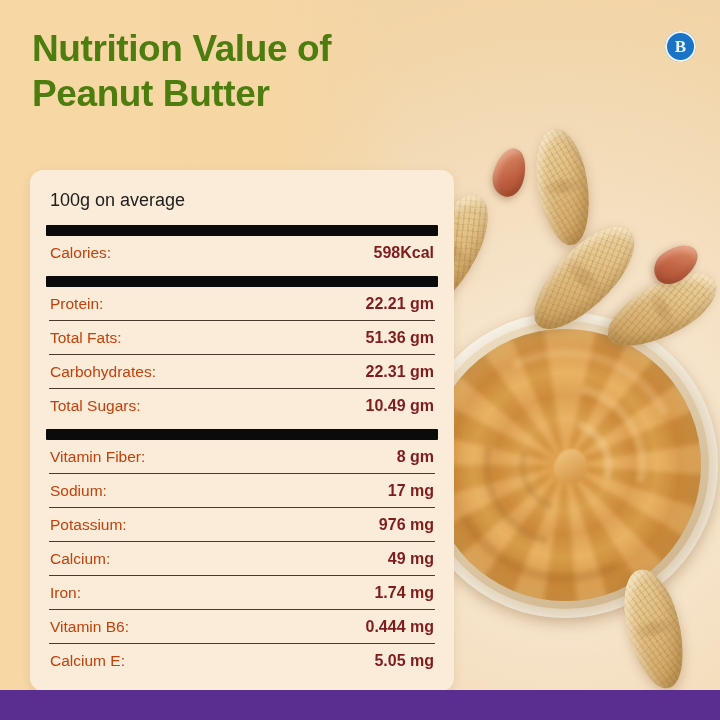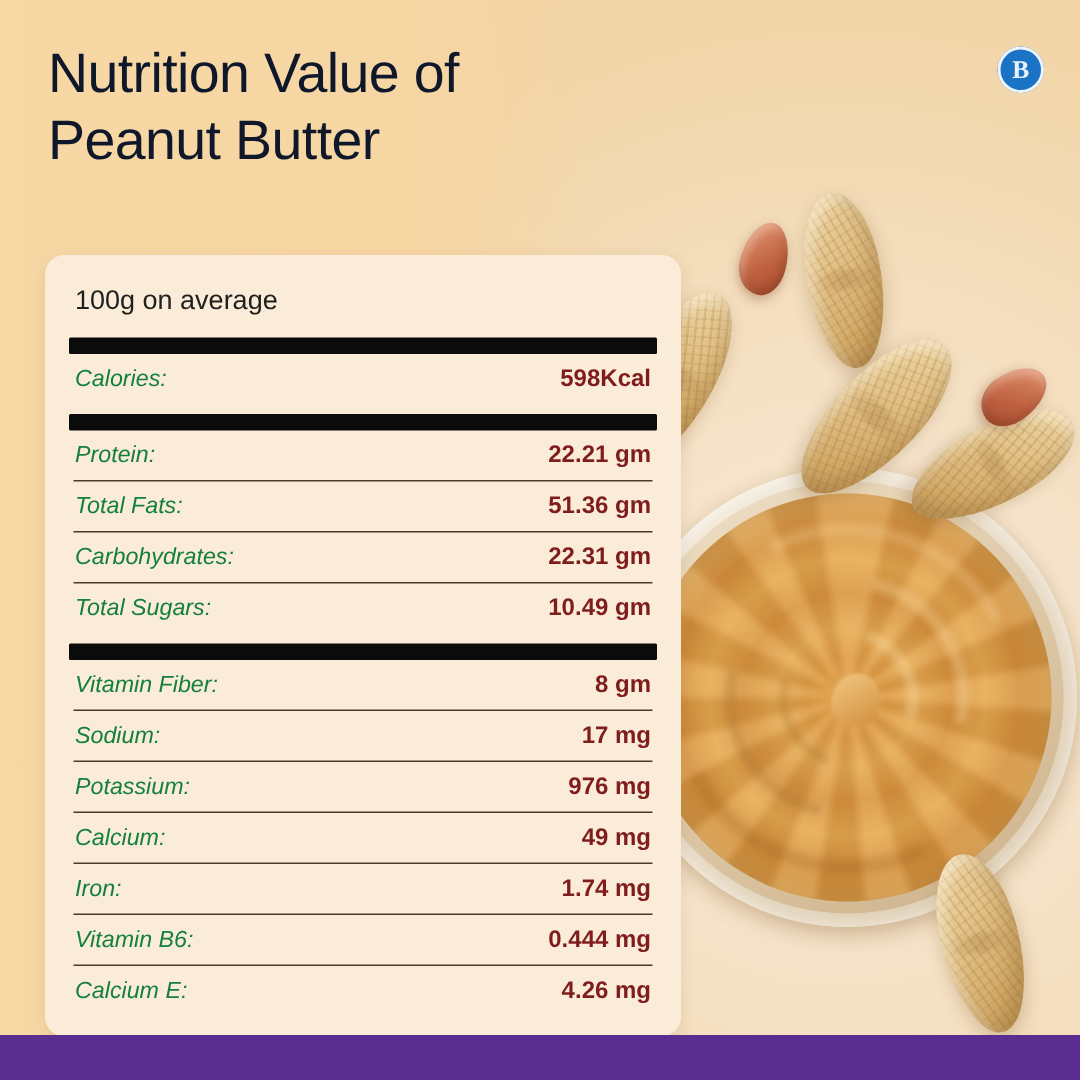--- a/index.html
+++ b/index.html
@@ -104,22 +104,22 @@
   .pb-peak{
     position:absolute; left:46%; top:44%; width:12%; height:13%;
     border-radius:54% 46% 40% 60%/60% 50% 50% 40%;
     background:linear-gradient(150deg,#f3c885,#d08f3c);
     filter:blur(1.2px);
   }
 
   
   .title{
     position:absolute; left:32px; top:26px;
-    font-size:37px; font-weight:normal; line-height:1.22;
-    color:#0f172a; letter-spacing:-.4px;
+    font-size:37px; font-weight:bold; line-height:1.22;
+    color:#4d7c0f; letter-spacing:-.4px;
   }
   .brand{
     position:absolute; right:24px; top:31px;
     display:flex; align-items:center; gap:8px;
   }
   .brand-mark{
     width:31px; height:31px; border-radius:50%;
     background:#1a73c4;
     display:flex; align-items:center; justify-content:center;
     box-shadow:inset 0 0 0 2px rgba(255,255,255,.92);
@@ -144,21 +144,21 @@
   }
   .sep{ height:11px; background:#0b0b0b; border-radius:1px; }
   .sep.sep-mid{ margin-top:3px; }
   .rows{ padding:0 3px; }
   .row{
     display:flex; align-items:baseline; justify-content:space-between;
     padding:8px 1px 7px 1px;
     border-bottom:1.5px solid #4a3a2c;
   }
   .row.last{ border-bottom:none; }
-  .row-label{ font-size:15.5px; color:#15803d;font-style:italic; }
+  .row-label{ font-size:15.5px; color:#c2410c; }
   .row-value{ font-size:16px; color:#7f1d1d; font-weight:bold; }
   .group-gap{ height:4px; }
 
   
   .footer-bar{
     position:absolute; left:0; bottom:0; width:720px; height:30px;
     background:#5a2d91;
   }
 </style>
 </head>
@@ -255,19 +255,19 @@
         <div class="row">
           <span class="row-label">Iron:</span>
           <span class="row-value">1.74 mg</span>
         </div>
         <div class="row">
           <span class="row-label">Vitamin B6:</span>
           <span class="row-value">0.444 mg</span>
         </div>
         <div class="row last">
           <span class="row-label">Calcium E:</span>
-          <span class="row-value">4.26 mg</span>
+          <span class="row-value">5.05 mg</span>
         </div>
       </div>
     </div>
 </div>
 
 <div class="footer-bar"></div>
 
 </body></html>

